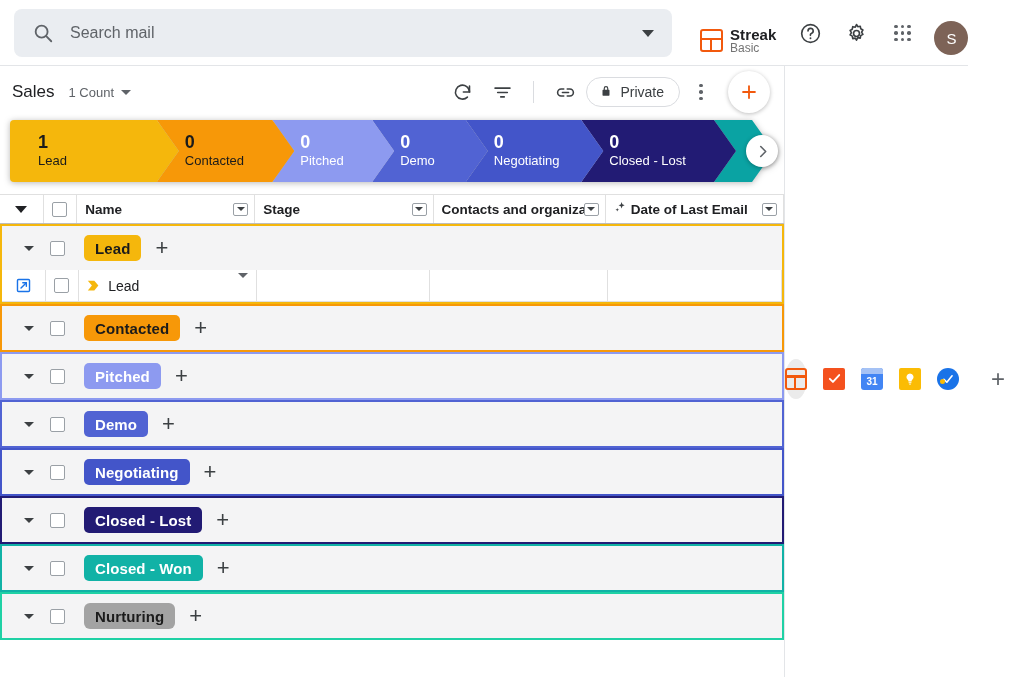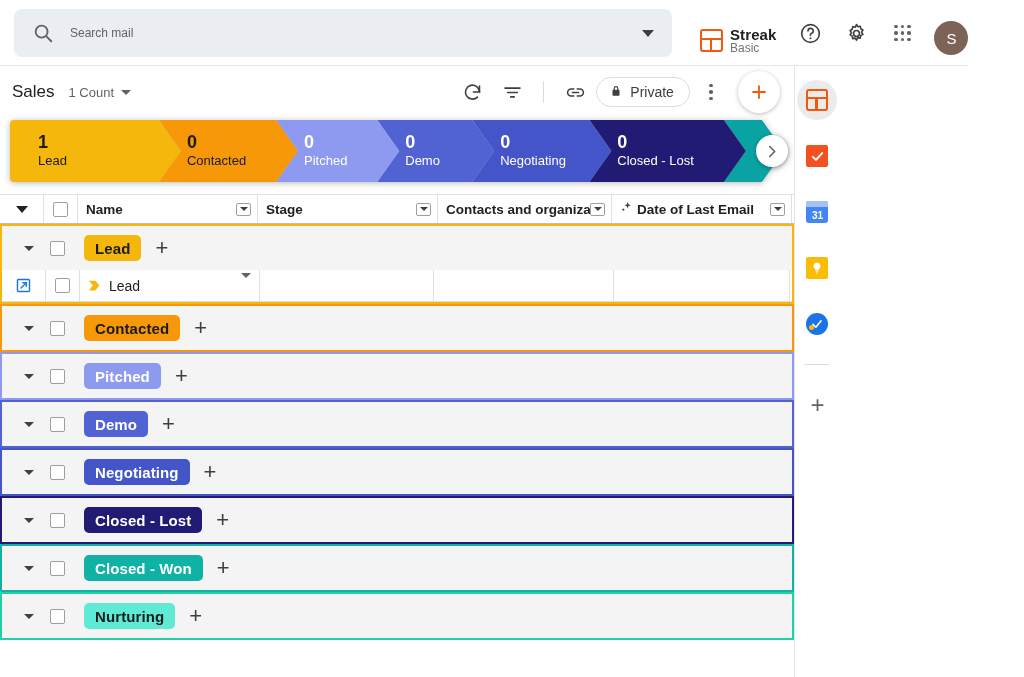--- a/index.html
+++ b/index.html
@@ -15,21 +15,21 @@
     height: 66px; display: flex; align-items: center;
     padding: 0 14px; background: #fff; position: relative;
   }
   .search-box {
     width: 658px; height: 48px; background: #eaedf1; border-radius: 8px;
     display: flex; align-items: center; padding: 0 12px 0 18px; gap: 16px;
   }
   .search-icon { width: 22px; height: 22px; flex: 0 0 auto; color: #5f6368; }
   .search-input {
     flex: 1; border: none; background: transparent; outline: none;
-    font-family: "Liberation Sans", sans-serif; font-size: 12px; color: #202124;
+    font-family: "Liberation Sans", sans-serif; font-size: 16px; color: #202124;
   }
   .search-input::placeholder { color: #5f6368; }
   .search-caret { width: 24px; height: 24px; display: flex; align-items: center; justify-content: center; color: #3c4043; }
   .tri-down {
     width: 0; height: 0; border-left: 6px solid transparent;
     border-right: 6px solid transparent; border-top: 7px solid currentColor;
   }
 
   .topbar-right { display: flex; align-items: flex-end; gap: 2px; margin-left: 18px; }
   .streak-brand { display: flex; align-items: center; gap: 7px; padding: 0 10px; }
@@ -175,21 +175,21 @@
   .stage-cell { gap: 8px; }
   .stage-mini {
     width: 13px; height: 13px; flex: 0 0 auto;
   }
   .cell-caret { margin-left: auto; color: #5f6368; }
   .cell-caret .tri-down { border-top-width: 5px; border-left-width: 5px; border-right-width: 5px; }
 
   
   .rail {
     width: 56px; height: 611px; background: #fff; border-left: 1px solid #e3e5e8;
-    display: flex; flex-direction: column; align-items: center; padding-top: 14px; gap: 16px;
+    display: flex; flex-direction: row; align-items: center; padding-top: 14px; gap: 16px;
   }
   .rail-btn {
     width: 40px; height: 40px; border-radius: 50%; display: flex;
     align-items: center; justify-content: center; cursor: pointer; border: none; background: transparent;
   }
   .rail-btn.selected { background: #ebebeb; }
   .rail-sep { width: 26px; height: 1px; background: #dadce0; margin: 4px 0; }
   .rail-plus { font-size: 24px; color: #5f6368; font-weight: 300; line-height: 1; cursor: pointer; }
 
   .ic-streak { width: 22px; height: 22px; position: relative; }
@@ -520,21 +520,21 @@
             </div>
           </div>
           <div class="group" style="border-color: rgb(31, 209, 165);">
             <div class="group-head">
               <span class="grp-caret">
                 <span class="tri-down"></span>
               </span>
               <span class="grp-check">
                 <span class="chk"></span>
               </span>
-              <span class="pill dark-text" style="background: #5eead4;">Nurturing</span>
+              <span class="pill dark-text" style="background: #a3a3a3; border-radius: 6px;">Nurturing</span>
               <span class="grp-add">+</span>
             </div>
           </div>
         </div>
     </div>
   </div>
 
   <div class="rail">
     <button class="rail-btn selected">
       <span class="ic-streak">

